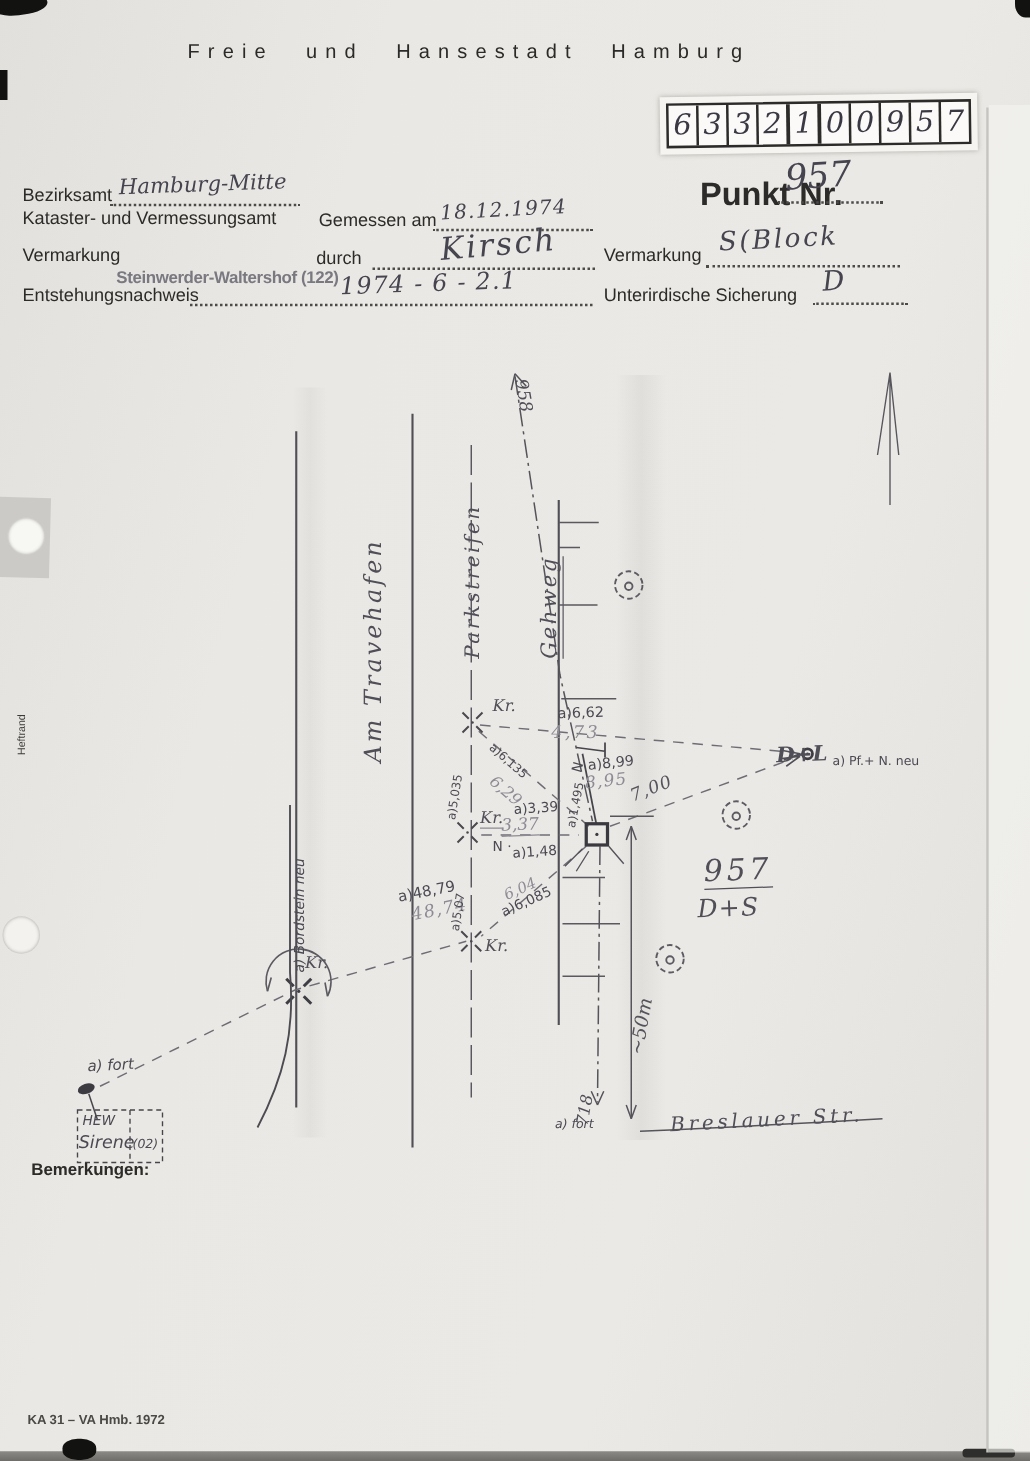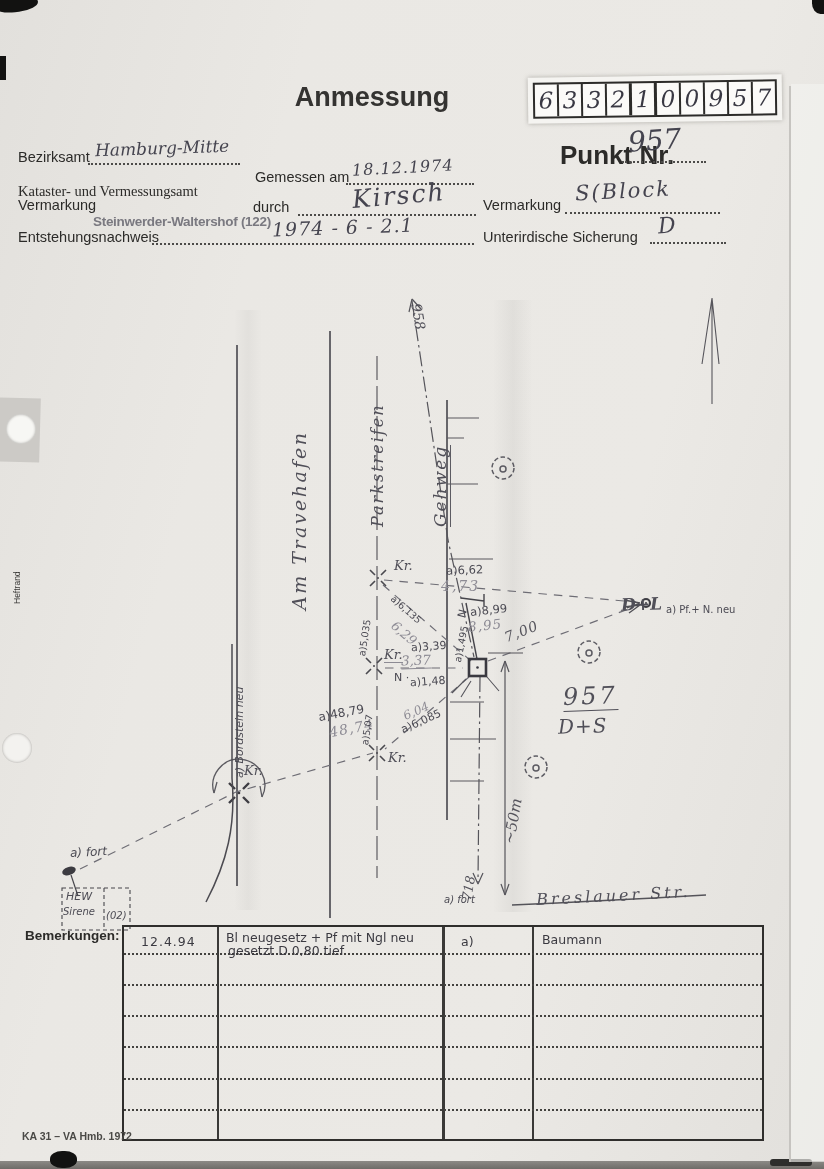--- a/index.html
+++ b/index.html
@@ -47,21 +47,21 @@
   <div class="abs" style="left:789px;top:86px;width:2px;height:1076px;background:#c6c4c0;"></div>
   <div class="abs" style="left:791px;top:84px;width:33px;height:1078px;background:rgba(243,242,239,.65);"></div>
   <div class="abs" style="left:493px;top:300px;width:40px;height:612px;background:linear-gradient(90deg,transparent,rgba(100,100,100,.08),transparent);"></div>
   <div class="abs" style="left:234px;top:310px;width:28px;height:600px;background:linear-gradient(90deg,transparent,rgba(100,100,100,.06),transparent);"></div>
 
   <div class="abs" style="left:-2px;top:398px;width:42px;height:64px;background:#cccac6;transform:rotate(1.5deg);"></div>
   <div class="abs" style="left:6px;top:414px;width:30px;height:30px;border-radius:50%;background:#f7f7f4;box-shadow:inset 0 0 3px #9a9894;"></div>
   <div class="abs" style="left:2px;top:733px;width:30px;height:30px;border-radius:50%;background:#f3f2ef;box-shadow:inset 0 0 3px #a3a19d;"></div>
   <div class="abs r" style="left:12px;top:604px;transform:rotate(-90deg);font-size:8.5px;color:#3b3a38;">Heftrand</div>
 
-  <div class="abs" style="left:222px;top:82px;width:300px;text-align:center;font-size:27px;font-weight:bold;color:#343331;">Anmessung</div>
+  <div class="abs" style="left:150px;top:33px;font-size:16px;letter-spacing:6.5px;word-spacing:15px;color:#2b2a28;">Freie und Hansestadt Hamburg</div>
 
   <div class="numbox">
     <div class="cells">
       <span class="cell">6</span>
       <span class="cell">3</span>
       <span class="cell">3</span>
       <span class="cell">2</span>
       <span class="cell g">1</span>
       <span class="cell g">0</span>
       <span class="cell">0</span>
@@ -71,21 +71,21 @@
     </div>
   </div>
 
   <div class="abs lbl" style="left:560px;top:140px;font-size:26px;font-weight:bold;">Punkt Nr.</div>
   <div class="abs hw" style="left:628px;top:124px;font-size:28px;transform:rotate(-4deg);">957</div>
   <div class="abs dot" style="left:622px;top:161px;width:84px;"></div>
 
   <div class="abs lbl" style="left:18px;top:149px;">Bezirksamt</div>
   <div class="abs dot" style="left:88px;top:163px;width:152px;"></div>
   <div class="abs hw" style="left:95px;top:138px;font-size:17px;transform:rotate(-2deg);">Hamburg-Mitte</div>
-  <div class="abs lbl" style="left:18px;top:183px;font-family:Liberation Serif, serif;">Kataster- und Vermessungsamt</div>
+  <div class="abs lbl" style="left:18px;top:167px;">Kataster- und Vermessungsamt</div>
 
   <div class="abs lbl" style="left:255px;top:169px;">Gemessen am</div>
   <div class="abs dot" style="left:346px;top:183px;width:128px;"></div>
   <div class="abs hw" style="left:352px;top:158px;font-size:16px;transform:rotate(-3deg);letter-spacing:1px;">18.12.1974</div>
 
   <div class="abs lbl" style="left:18px;top:197px;">Vermarkung</div>
   <div class="abs stamp" style="left:93px;top:194px;font-size:13.5px;">Steinwerder-Waltershof (122)</div>
   <div class="abs lbl" style="left:253px;top:199px;">durch</div>
   <div class="abs dot" style="left:298px;top:214px;width:178px;"></div>
   <div class="abs hw" style="left:352px;top:181px;font-size:25px;transform:rotate(-5deg);letter-spacing:2px;">Kirsch</div>
@@ -197,21 +197,21 @@
   <div class="abs r cur" style="left:459px;top:899px;transform:rotate(-80deg);font-size:13px;">718</div>
   <div class="abs cur" style="left:563px;top:682px;font-size:24px;letter-spacing:3px;border-bottom:1.5px solid #504f58;transform:rotate(-2deg);">957</div>
   <div class="abs cur" style="left:558px;top:714px;font-size:20px;letter-spacing:1px;transform:rotate(-2deg);">D+S</div>
   <div class="abs cur" style="left:621px;top:594px;font-size:17px;font-weight:bold;transform:rotate(-2deg);">D+L</div>
   <div class="abs pc" style="left:666px;top:604px;font-size:10px;">a) Pf.+ N. neu</div>
 
   <div class="abs r pc" style="left:233px;top:778px;transform:rotate(-90deg);font-size:11px;font-style:italic;">a) Bordstein neu</div>
   <div class="abs pc" style="left:70px;top:845px;font-size:12px;font-style:italic;transform:rotate(-3deg);">a) fort</div>
   <div class="abs pc" style="left:444px;top:894px;font-size:10px;font-style:italic;">a) fort</div>
   <div class="abs pc" style="left:66px;top:890px;font-size:11px;font-style:italic;">HEW</div>
-  <div class="abs pc" style="left:63px;top:906px;font-size:10px;font-style:italic;">Sirene</div>
+  <div class="abs pc" style="left:63px;top:906px;font-size:14px;font-style:italic;">Sirene</div>
   <div class="abs pc" style="left:106px;top:910px;font-size:10px;font-style:italic;">(02)</div>
   <div class="abs r cur" style="left:500px;top:842px;transform:rotate(-80deg);font-size:15px;color:#55545c;">~50m</div>
 
   <div class="abs cur" style="left:394px;top:558px;font-size:13px;">Kr.</div>
   <div class="abs cur" style="left:384px;top:647px;font-size:13px;border-bottom:1px solid #8d8b94;">Kr.</div>
   <div class="abs cur" style="left:388px;top:750px;font-size:13px;">Kr.</div>
   <div class="abs cur" style="left:244px;top:763px;font-size:13px;">Kr.</div>
   <div class="abs r pc" style="left:455px;top:616px;transform:rotate(-75deg);font-size:11px;">N</div>
   <div class="abs pc" style="left:394px;top:671px;font-size:11px;">N ·</div>
 
@@ -227,32 +227,16 @@
   <div class="abs pcl" style="left:401px;top:652px;font-size:13.5px;transform:rotate(-2deg);border-bottom:1px solid #8d8b94;">3,37</div>
   <div class="abs pc" style="left:410px;top:675px;font-size:11px;transform:rotate(-4deg);">a)1,48</div>
   <div class="abs r cur" style="left:502px;top:630px;transform:rotate(-21deg);font-size:14px;color:#55545c;letter-spacing:1px;">7,00</div>
   <div class="abs pc" style="left:318px;top:706px;font-size:12px;transform:rotate(-11deg);">a)48,79</div>
   <div class="abs pcl" style="left:329px;top:720px;font-size:14px;transform:rotate(-11deg);letter-spacing:1px;">48,74</div>
   <div class="abs r pc" style="left:359px;top:744px;transform:rotate(-81deg);font-size:9.5px;">a)5,07</div>
   <div class="abs r pcl" style="left:401px;top:710px;transform:rotate(-24deg);font-size:12px;">6,04</div>
   <div class="abs r pc" style="left:399px;top:724px;transform:rotate(-24deg);font-size:11px;">a)6,085</div>
 
   <div class="abs lbl" style="left:25px;top:928px;font-size:13.5px;font-weight:bold;">Bemerkungen:</div>
-  <div class="rtable">
-    <div class="vline" style="left:93px;width:1.5px;"></div>
-    <div class="vline" style="left:318px;width:2.5px;"></div>
-    <div class="vline" style="left:408px;width:1.5px;"></div>
-    <div class="hdot" style="top:26px;"></div>
-    <div class="hdot" style="top:57px;"></div>
-    <div class="hdot" style="top:88px;"></div>
-    <div class="hdot" style="top:119px;"></div>
-    <div class="hdot" style="top:151px;"></div>
-    <div class="hdot" style="top:182px;"></div>
-    <div class="abs cellTxt" style="left:17px;top:7px;letter-spacing:1px;">12.4.94</div>
-    <div class="abs cellTxt" style="left:102px;top:3px;">Bl neugesetz + Pf mit Ngl neu</div>
-    <div class="abs cellTxt" style="left:104px;top:16px;">gesetzt D 0,80 tief</div>
-    <div class="abs cellTxt" style="left:337px;top:7px;">a)</div>
-    <div class="abs cellTxt" style="left:418px;top:5px;">Baumann</div>
-  </div>
 
   <div class="abs" style="left:22px;top:1130px;font-size:10.5px;font-weight:bold;color:#4a4946;">KA 31 – VA Hmb. 1972</div>
 
 </div>
 
 </body></html>

